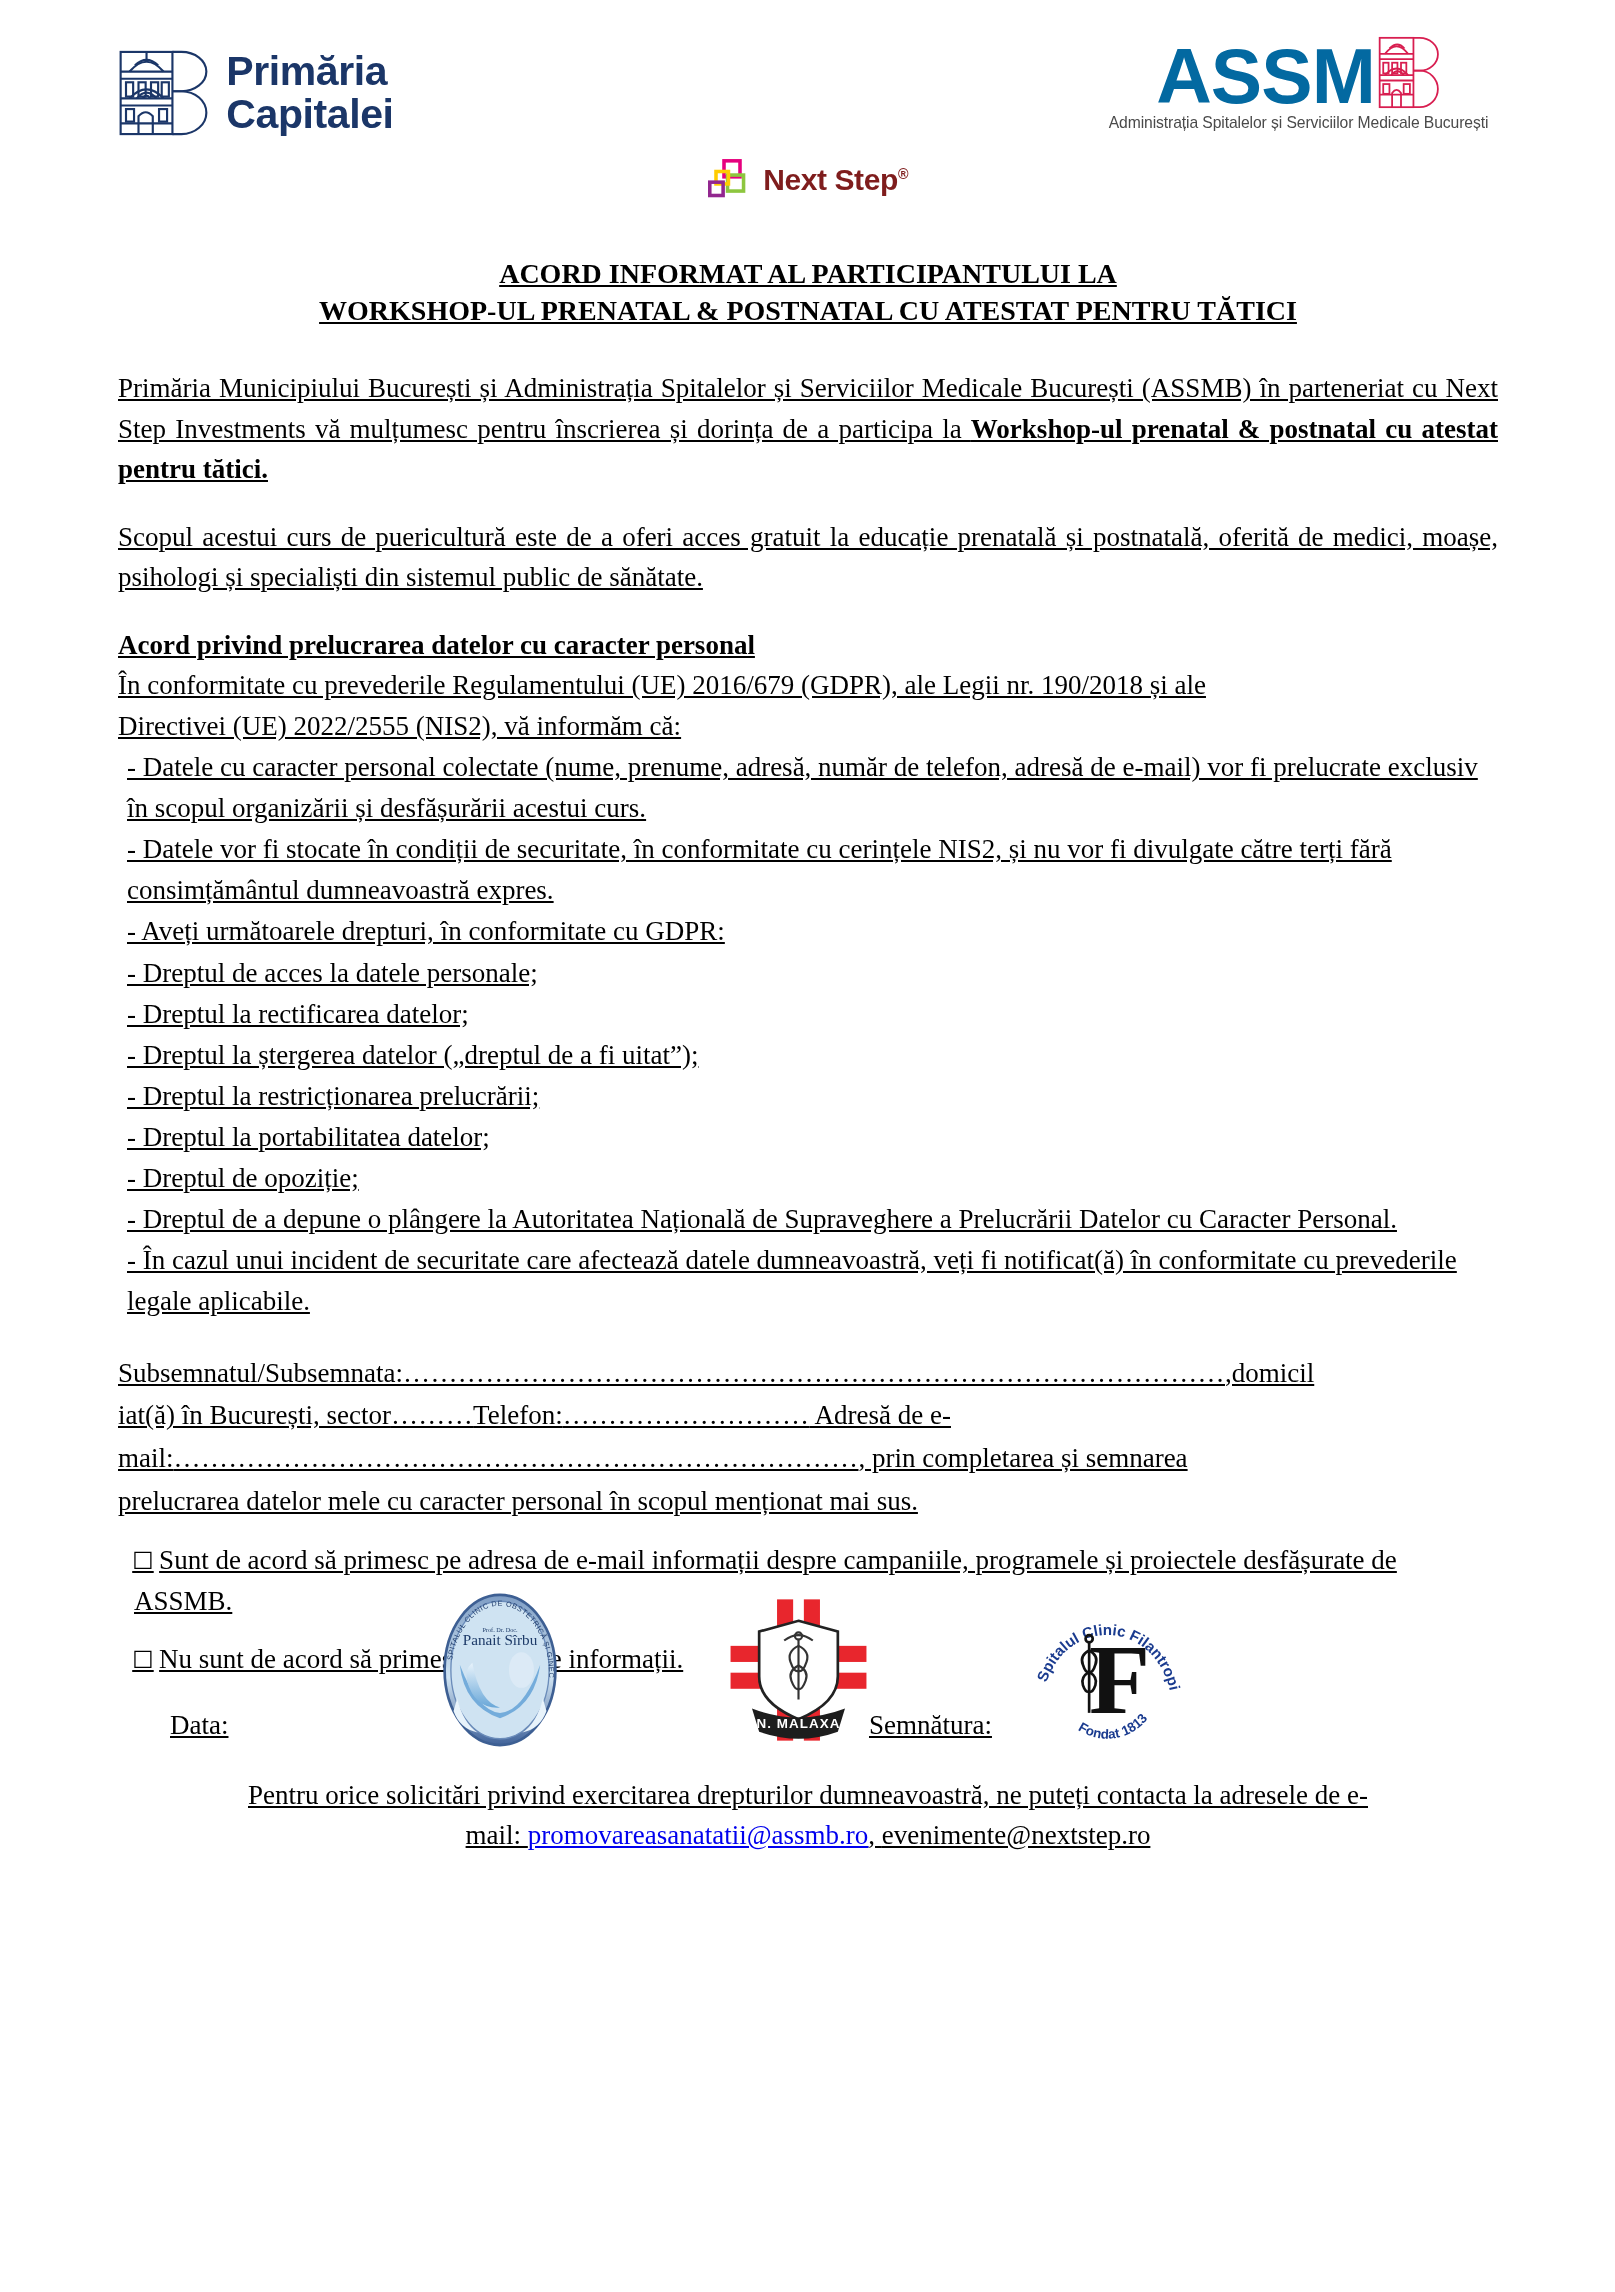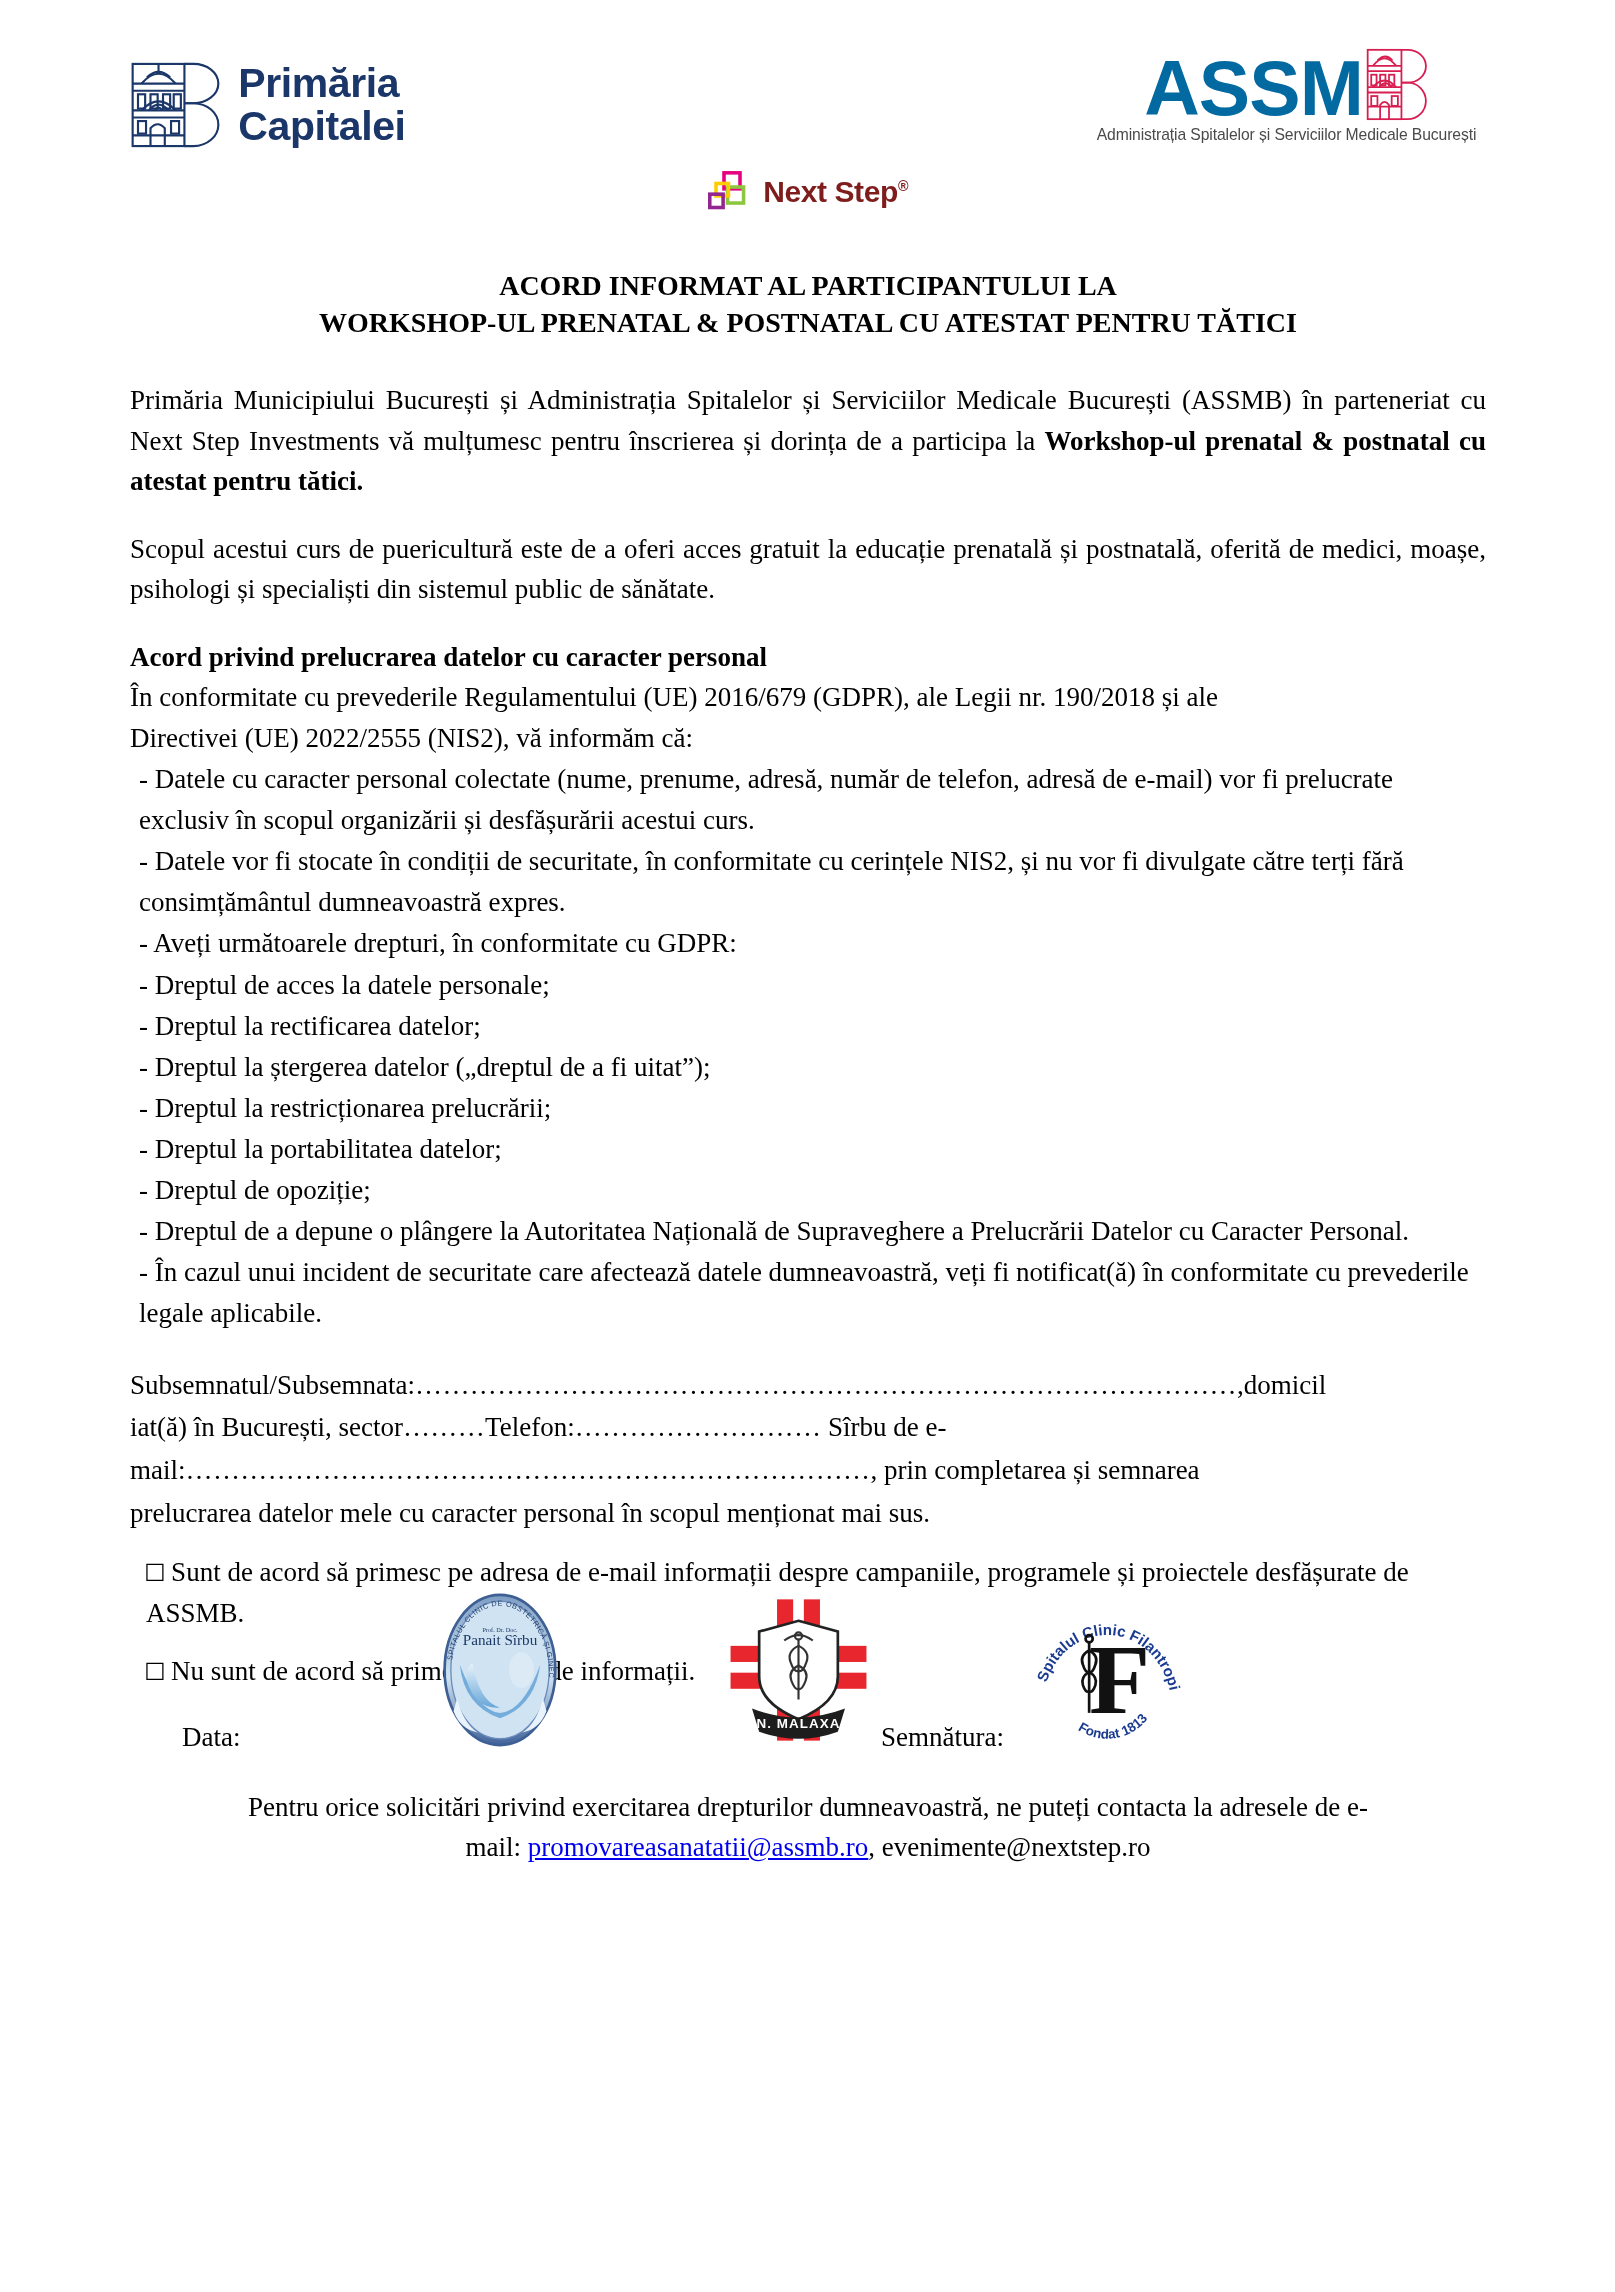--- a/index.html
+++ b/index.html
@@ -14,21 +14,22 @@
     font-family: "Liberation Serif", "DejaVu Serif", serif;
     color: #000000;
     position: relative;
     overflow: hidden;
   }
   .page {
     position: relative;
     width: 1616px;
     height: 1797px;
     box-sizing: border-box;
-    padding: 12px;
+    padding: 0;
+    text-decoration: underline;
   }
 
   
   .header {
     position: relative;
     height: 251px;
   }
   .logo-pmb {
     position: absolute;
     left: 115px;
@@ -323,21 +324,21 @@
     <p class="rights-line">- Dreptul la portabilitatea datelor;</p>
     <p class="rights-line">- Dreptul de opoziție;</p>
 
     <p class="info-line indent">- Dreptul de a depune o plângere la Autoritatea Națională de Supraveghere a Prelucrării Datelor cu Caracter Personal.</p>
     <p class="info-line indent">- În cazul unui incident de securitate care afectează datele dumneavoastră, veți fi notificat(ă) în conformitate cu prevederile legale aplicabile.</p>
 
     <div class="gap-md"></div>
 
     <div class="fill-block">
       <p><span>Subsemnatul/Subsemnata:</span><span class="dots">………………………………………………………………………………</span><span>,domicil</span></p>
-      <p><span>iat(ă) în București, sector</span><span class="dots">………</span><span>Telefon:</span><span class="dots">………………………</span><span> Sîrbu de e-</span></p>
+      <p><span>iat(ă) în București, sector</span><span class="dots">………</span><span>Telefon:</span><span class="dots">………………………</span><span> Adresă de e-</span></p>
       <p><span>mail:</span><span class="dots">…………………………………………………………………</span><span>, prin completarea și semnarea</span></p>
       <p>prelucrarea datelor mele cu caracter personal în scopul menționat mai sus.</p>
     </div>
 
     <div class="gap-sm"></div>
 
     <p class="chk-line"><span class="chk">☐</span><span>Sunt de acord să primesc pe adresa de e-mail informații despre campaniile, programele și proiectele desfășurate de ASSMB.</span></p>
 
     <div class="gap-sm"></div>
 

